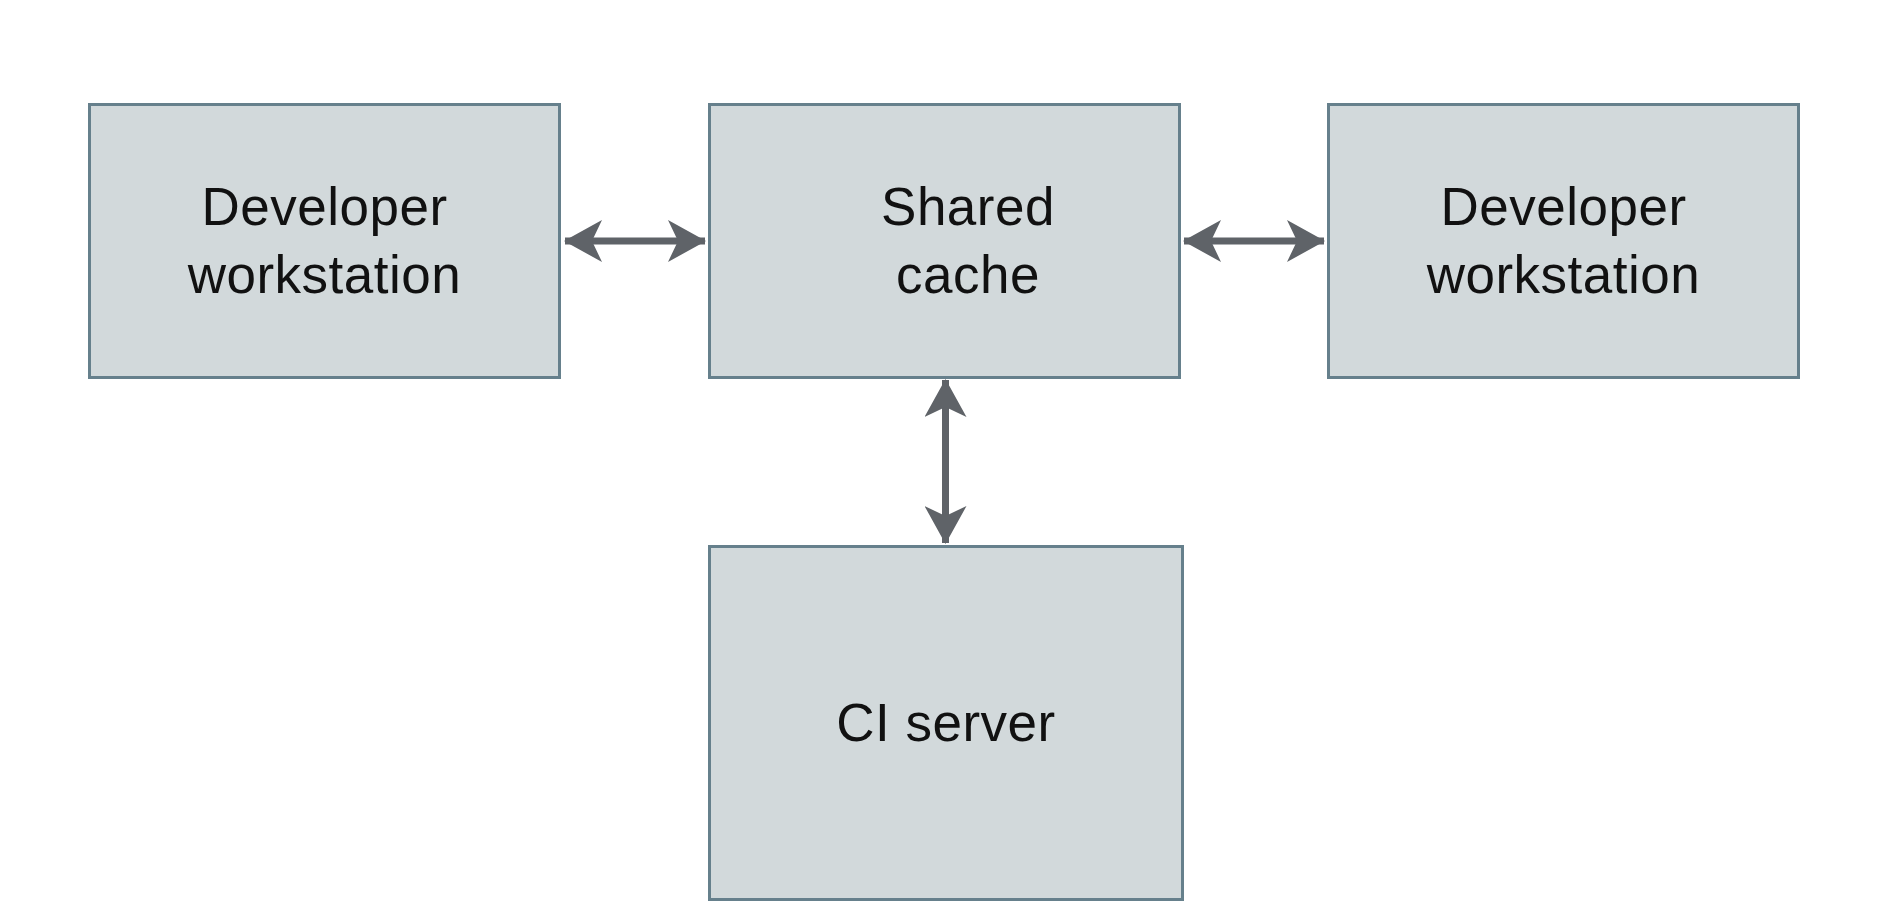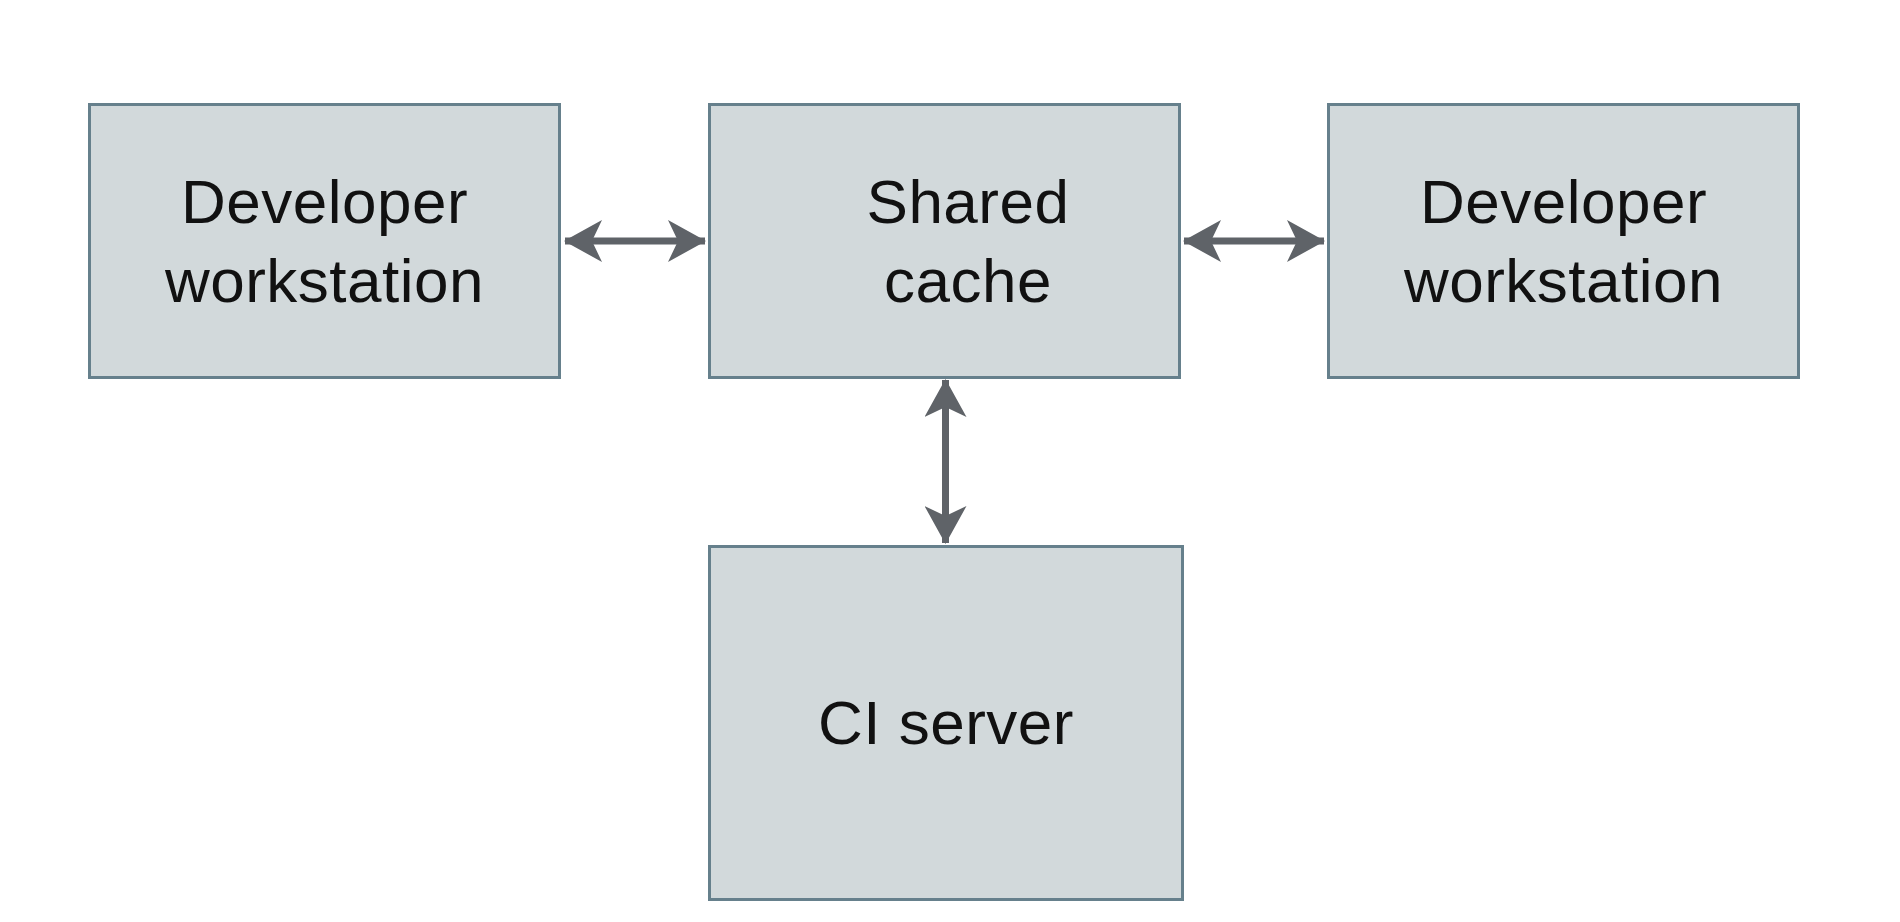--- a/index.html
+++ b/index.html
@@ -20,21 +20,21 @@
     box-sizing: border-box;
     background: var(--node-fill, #d2d9db);
     border: 3px solid var(--node-border, #66808c);
     display: flex;
     align-items: center;
     justify-content: center;
     text-align: center;
   }
   .node-label {
     white-space: pre-line;
-    font-size: 62px;
+    font-size: 53px;
     line-height: 1.28;
     letter-spacing: 0.5px;
     color: var(--text, #111111);
   }
   .node-dev-left   { left: 88px;   top: 103px; width: 473px; height: 276px; }
   .node-cache      { left: 708px;  top: 103px; width: 473px; height: 276px; padding-left: 47px; }
   .node-dev-right  { left: 1327px; top: 103px; width: 473px; height: 276px; }
   .node-ci         { left: 708px;  top: 545px; width: 476px; height: 356px; }
 
   .edges-overlay {

